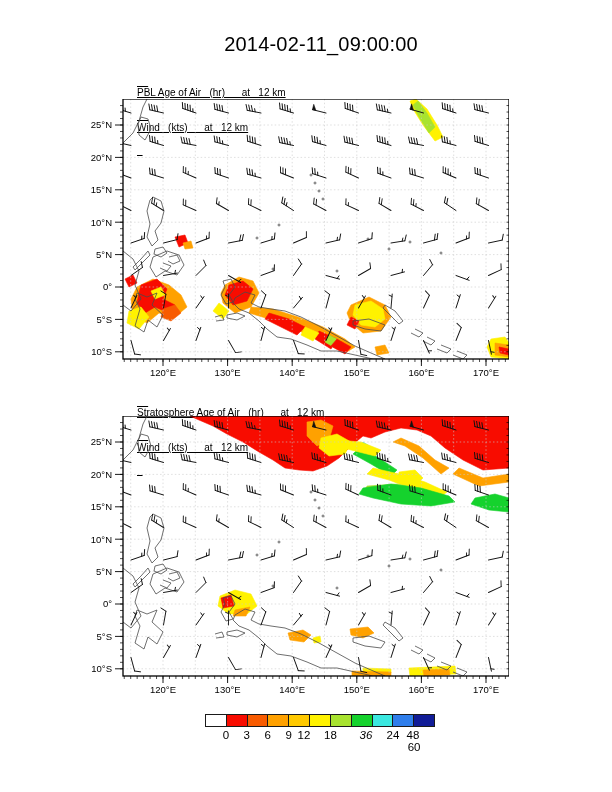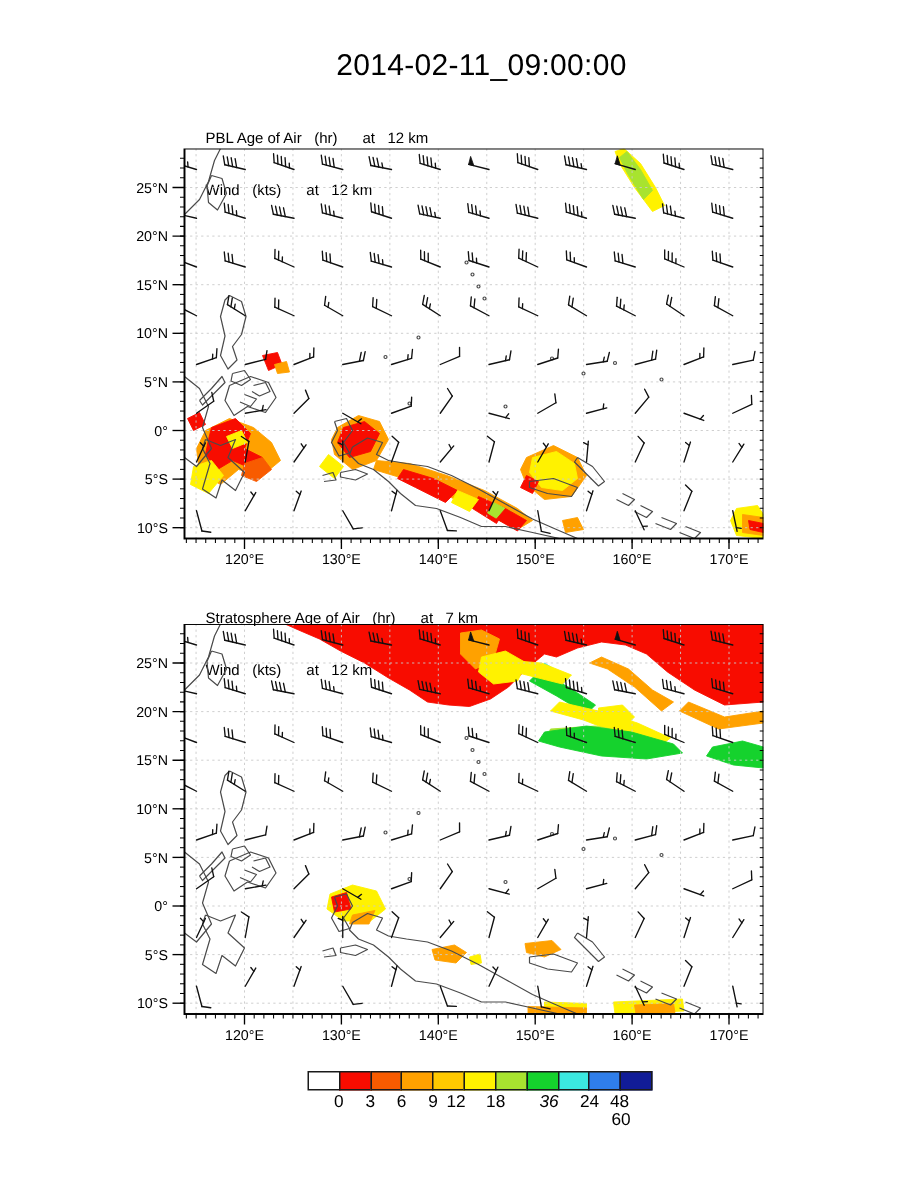--- a/index.html
+++ b/index.html
@@ -1,20 +1,20 @@
 <!DOCTYPE html>
 <html><head>
 <meta charset="utf-8">
 <style>
   html,body{margin:0;padding:0;background:#fff;}
   .page{position:relative;width:612px;height:792px;background:#ffffff;overflow:hidden;
         font-family:"Liberation Sans","DejaVu Sans",sans-serif;color:#000;}
   .fig-title{position:absolute;top:33px;left:0;width:612px;text-align:center;
              font-size:20px;letter-spacing:0.2px;padding-left:15px;}
-  .panel-sub{position:absolute;left:137px;font-size:10px;line-height:11.5px;white-space:pre;}
+  .panel-sub{position:absolute;left:137px;font-size:10px;line-height:11.5px;white-space:pre;text-decoration:underline;}
   .map-svg{position:absolute;left:88px;}
   svg text{font-family:"Liberation Sans","DejaVu Sans",sans-serif;fill:#000;}
   text.axis{font-size:9.5px;}
   .grid{stroke:#c9c9c9;stroke-width:0.6;stroke-dasharray:1.5,2.2;}
   .coast{fill:none;stroke:#4a4a4a;stroke-width:0.8;stroke-linejoin:round;}
   .pborder{fill:none;stroke:#000;stroke-width:1.3;}
   .tick{stroke:#000;stroke-width:0.9;}
   .mtick{stroke:#000;stroke-width:0.7;}
   .barb{stroke:#111;stroke-width:0.9;fill:none;stroke-linecap:round;}
   .pennant{fill:#111;stroke:#111;stroke-width:0.5;}
@@ -798,21 +798,21 @@
         <text x="40" y="277" text-anchor="middle" class="axis">120°E</text>
         <text x="104.6" y="277" text-anchor="middle" class="axis">130°E</text>
         <text x="169.2" y="277" text-anchor="middle" class="axis">140°E</text>
         <text x="233.8" y="277" text-anchor="middle" class="axis">150°E</text>
         <text x="298.4" y="277" text-anchor="middle" class="axis">160°E</text>
         <text x="363" y="277" text-anchor="middle" class="axis">170°E</text>
       </g>
     </svg>
 
   <div class="panel-sub" style="top:384px;">
-    <div>Stratosphere Age of Air   (hr)      at   7 km</div>
+    <div>Stratosphere Age of Air   (hr)      at   12 km</div>
     <div>Wind   (kts)      at   12 km</div>
   </div>
   <svg id="map1" class="map-svg" style="top:416px;" width="421" height="285" viewBox="-35 0 421 285">
       <defs>
         <clipPath id="clip1">
           <rect x="0" y="0" width="386" height="260"></rect>
         </clipPath>
       </defs>
       <g clip-path="url(#clip1)">
         <g>

